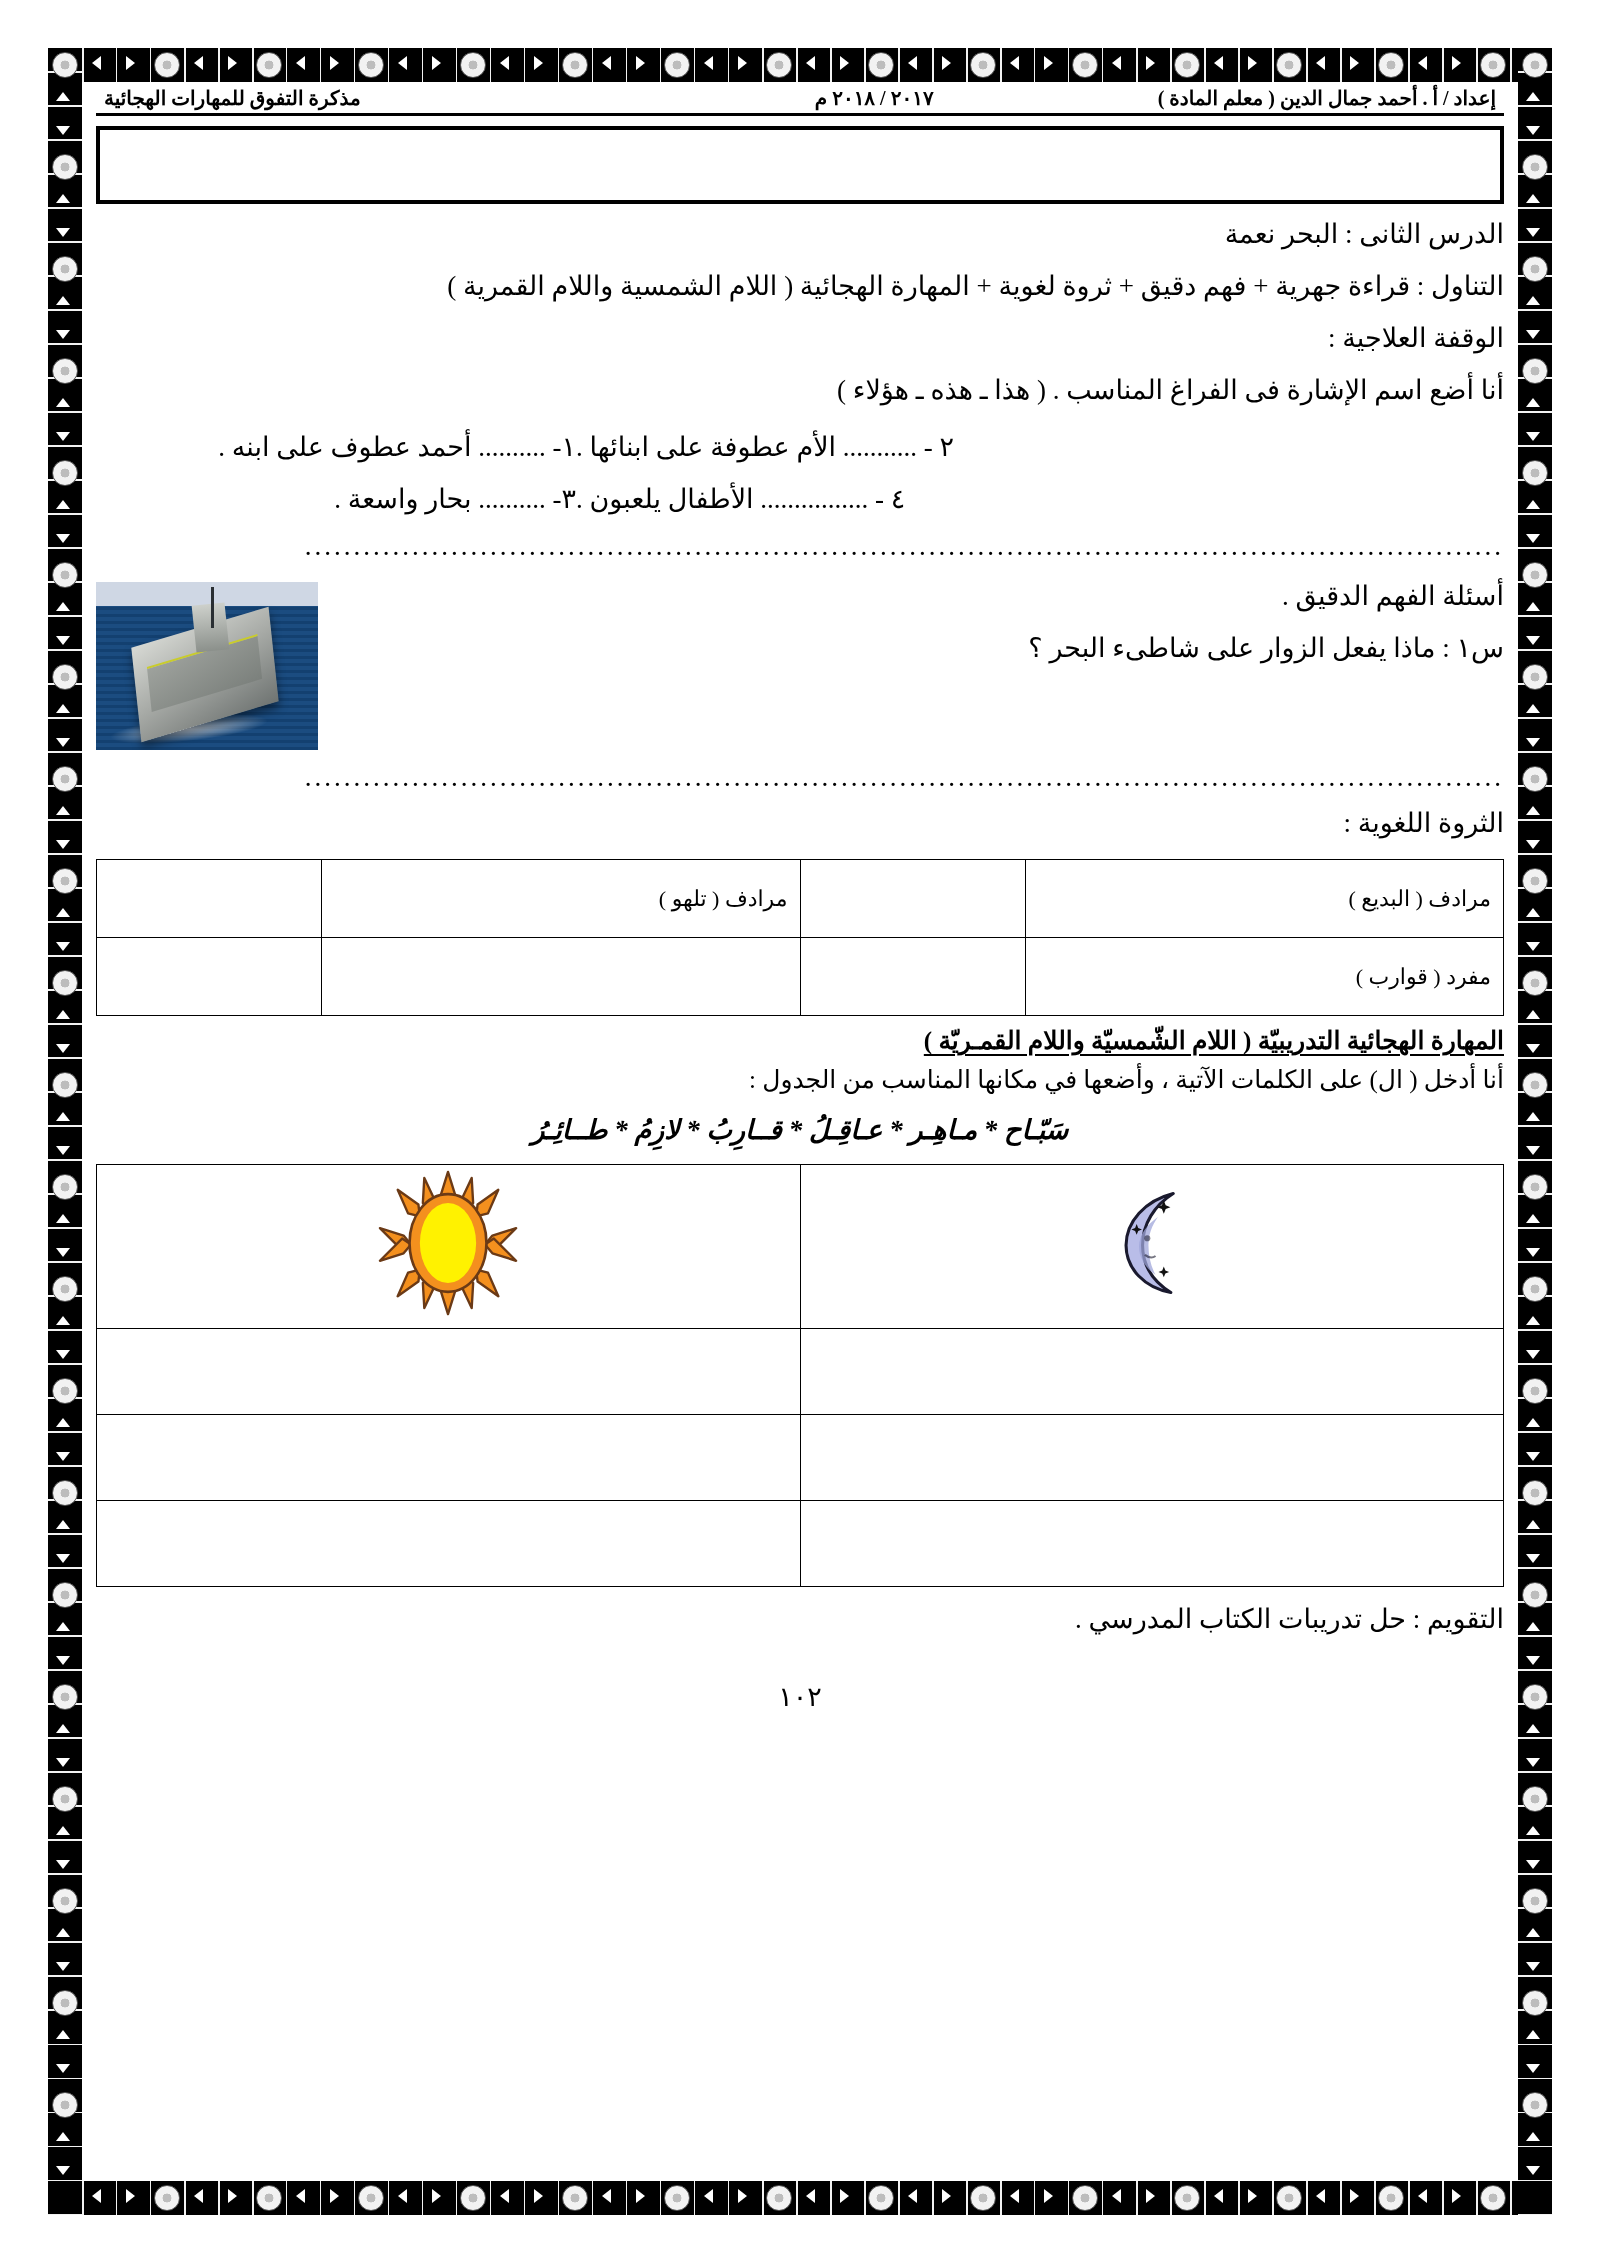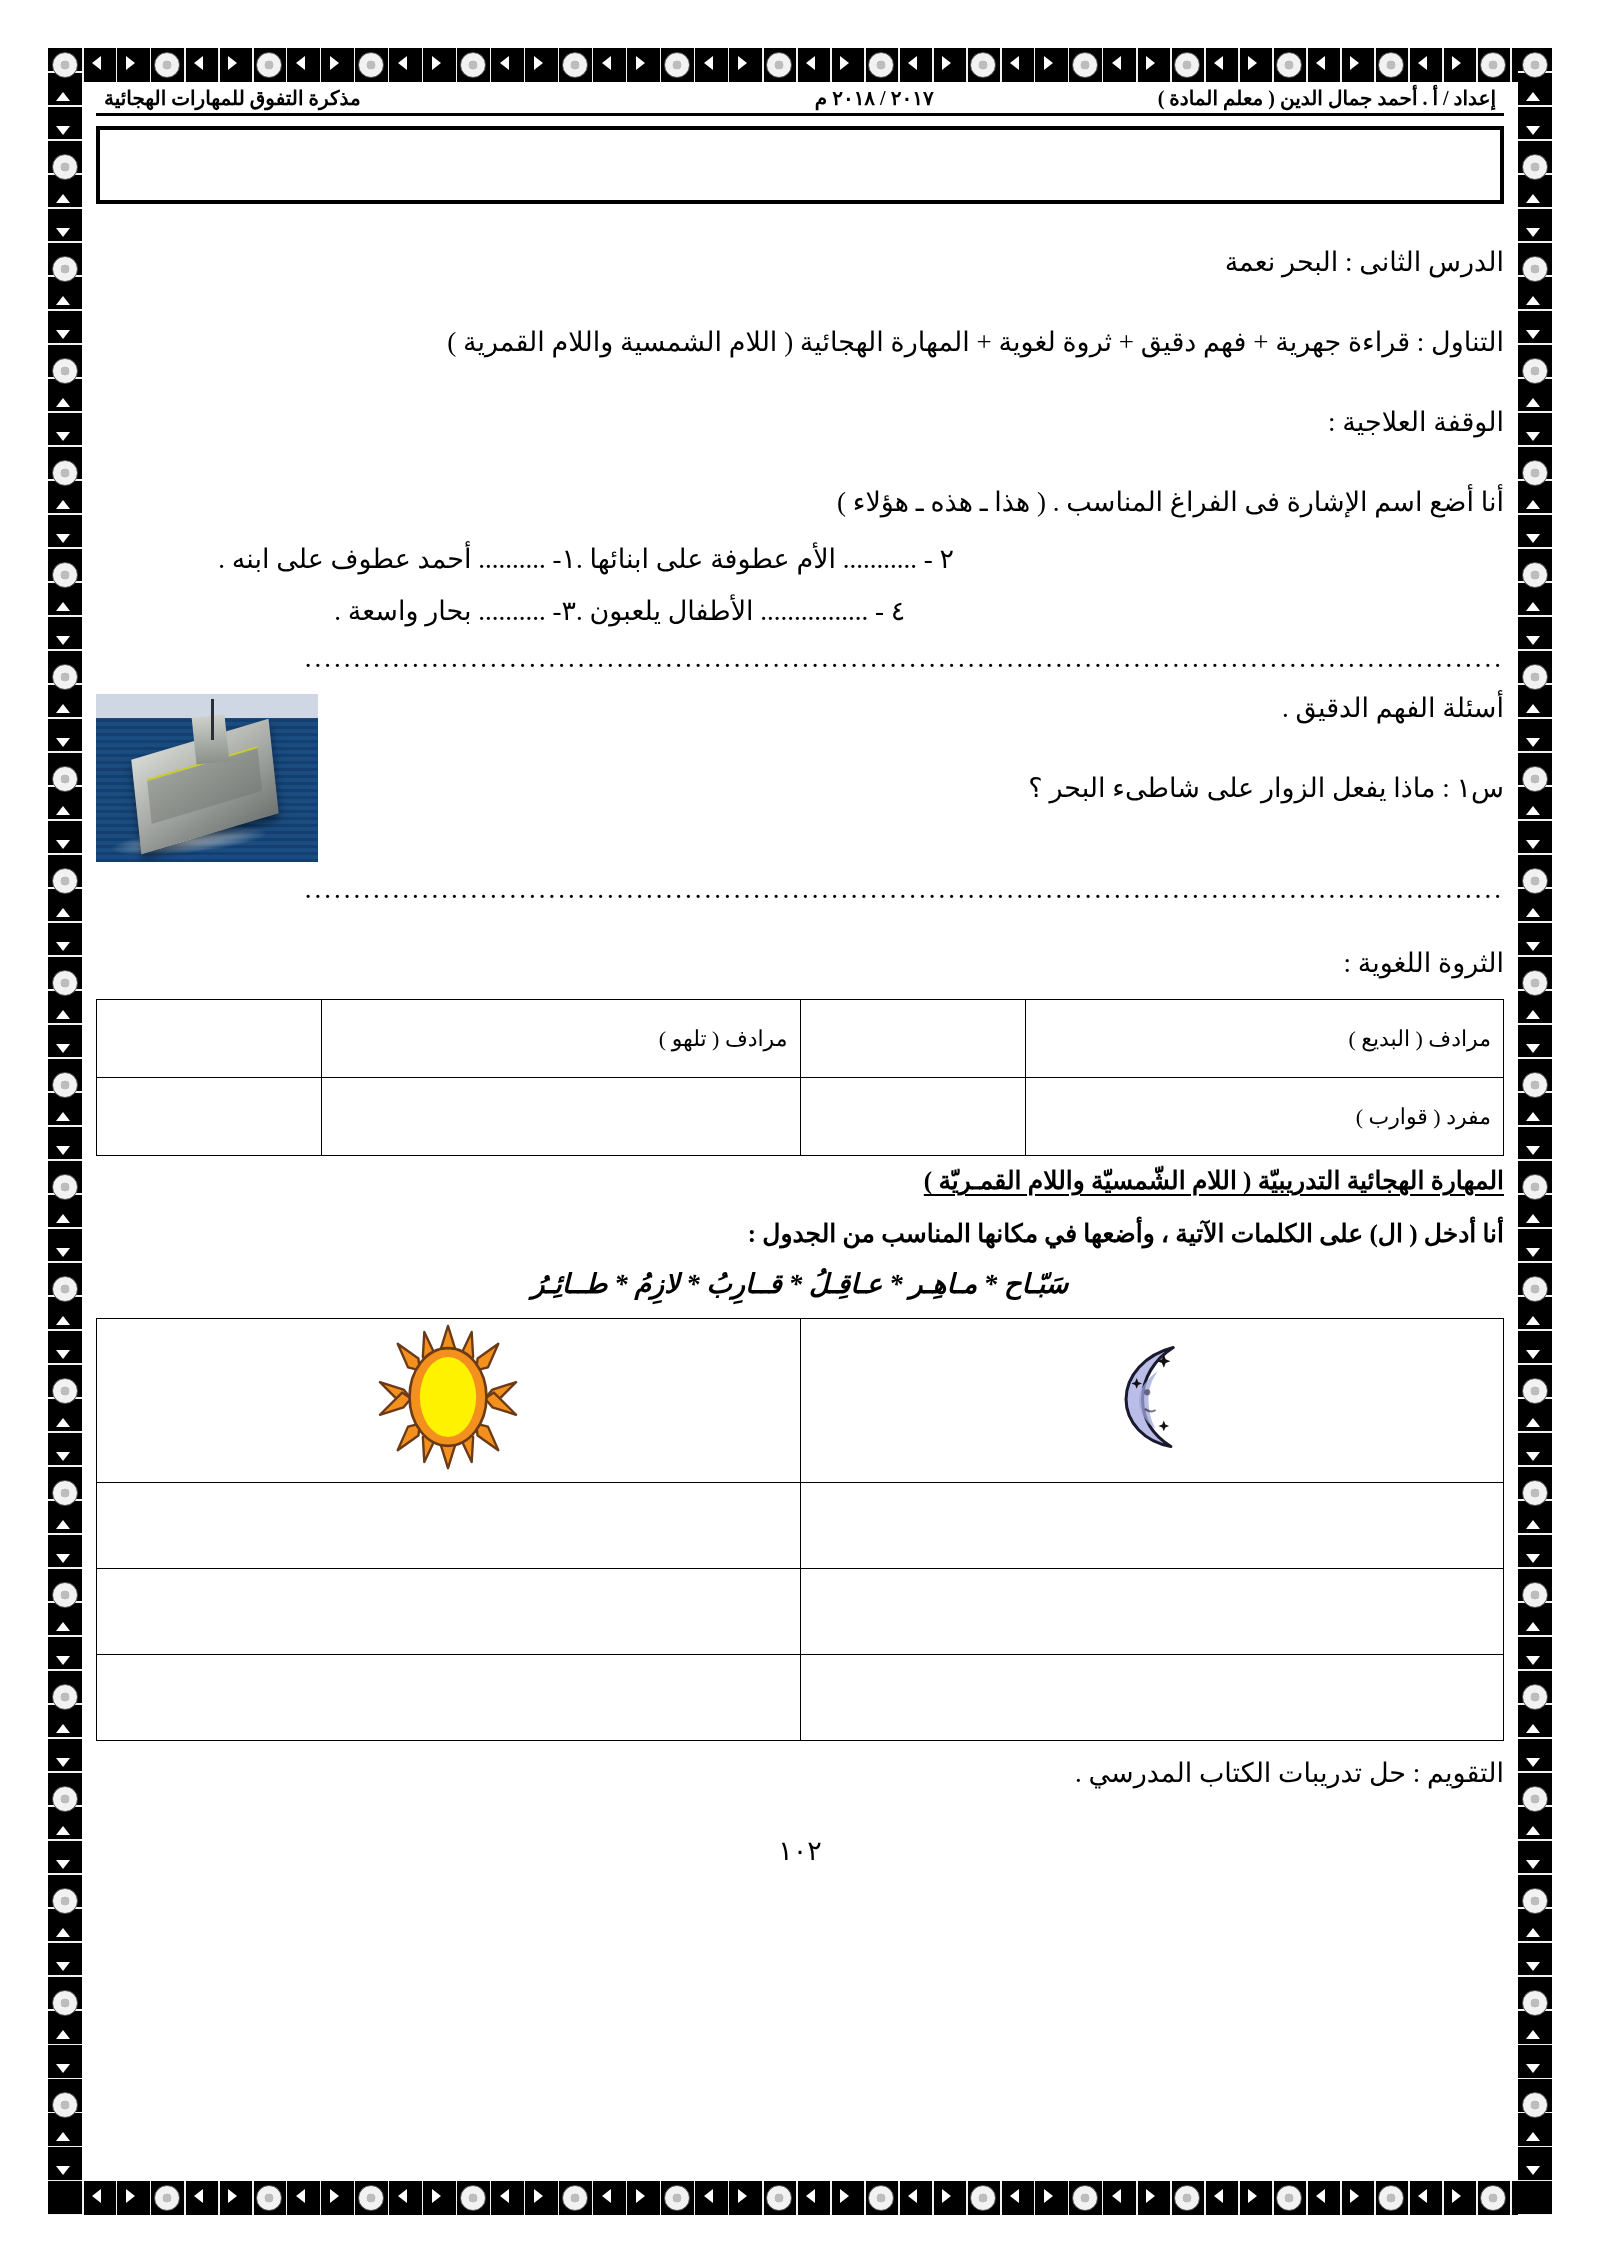--- a/index.html
+++ b/index.html
@@ -88,21 +88,21 @@
     margin-top:10px;
     height:78px;
     border:4px solid #000;
     background:#fff;
     box-sizing:border-box;
   }
 
   .line{
     font-size:27px;
     line-height:1.55;
-    margin-top:38px;
+    margin-top:10px;
     text-align:right;
     white-space:nowrap;
   }
   .line.wrap{white-space:normal;}
   .tight{margin-top:14px;}
 
   .exrow{
     display:flex;
     flex-direction:row-reverse;
     justify-content:flex-start;
@@ -211,23 +211,23 @@
   .skill-title{
     margin-top:10px;
     font-size:25px;
     font-weight:bold;
     text-align:right;
     text-decoration:underline;
     text-underline-offset:5px;
     white-space:nowrap;
   }
   .instr{
-    margin-top:24px;
+    margin-top:10px;
     font-size:25px;
-    font-weight:bold;
+    font-weight:normal;
     text-align:right;
     white-space:nowrap;
   }
   .wordlist{
     margin-top:20px;
     font-size:27px;
     font-weight:bold;
     font-style:italic;
     text-align:center;
     letter-spacing:1px;

